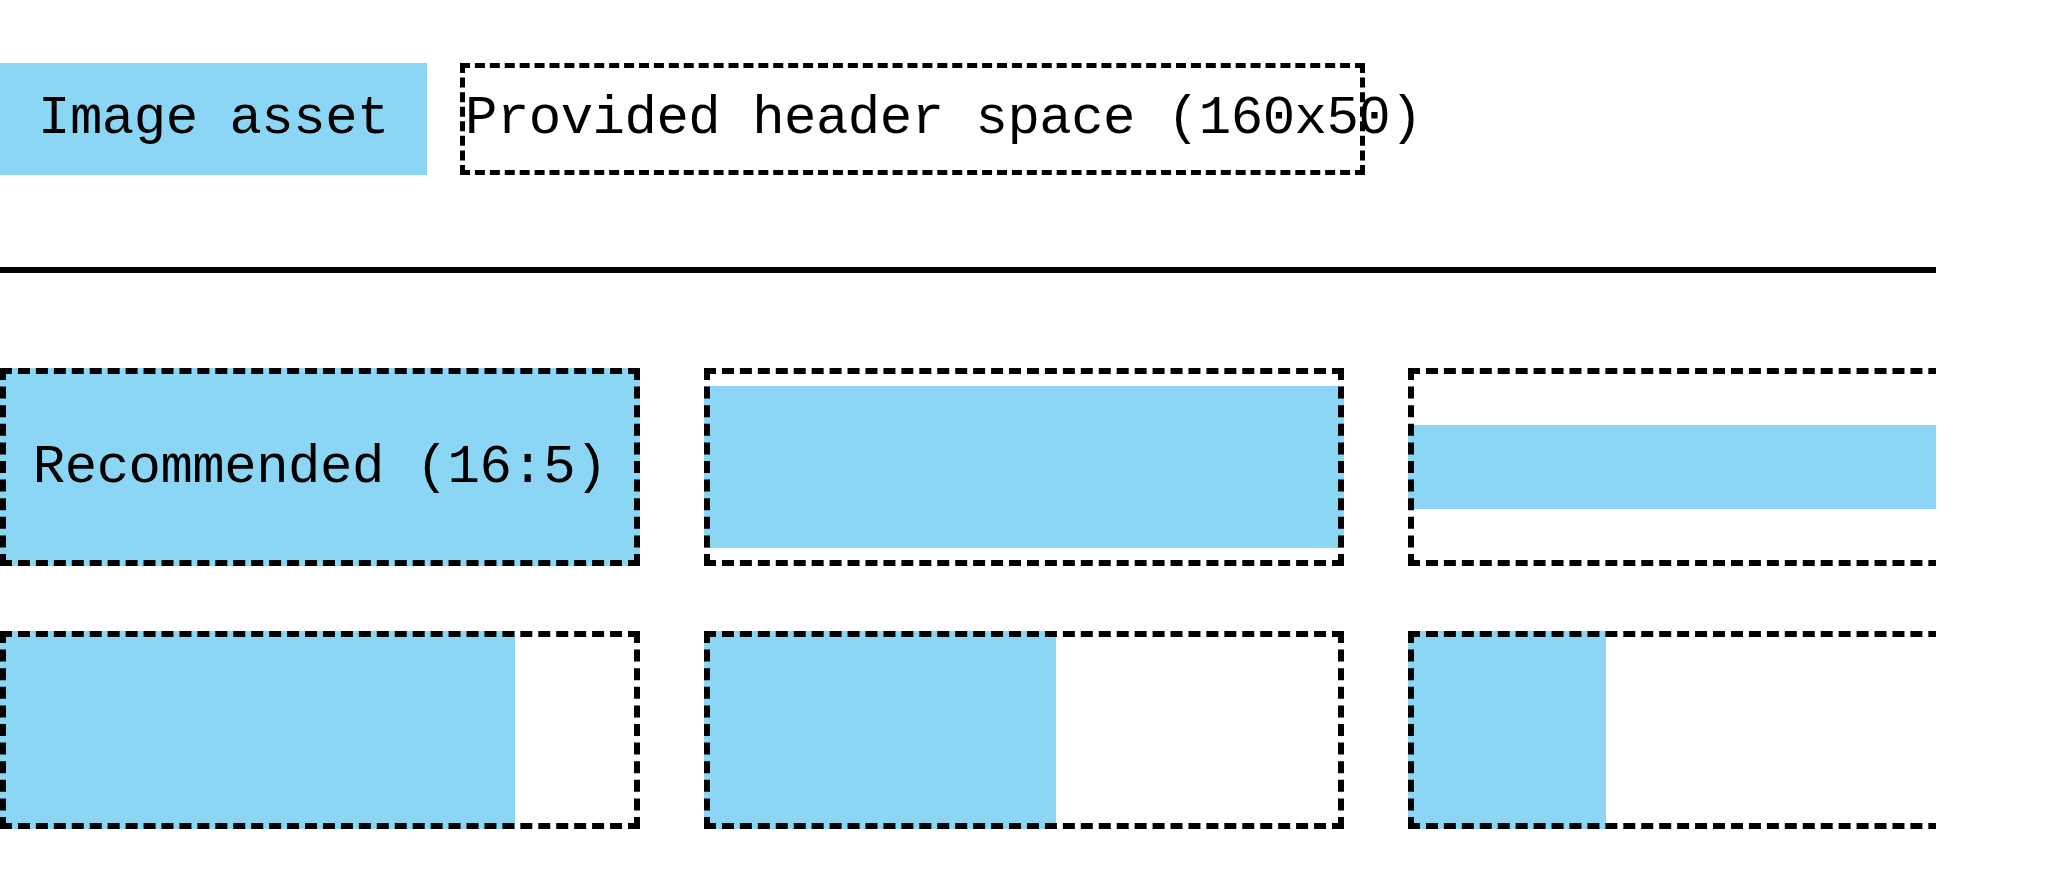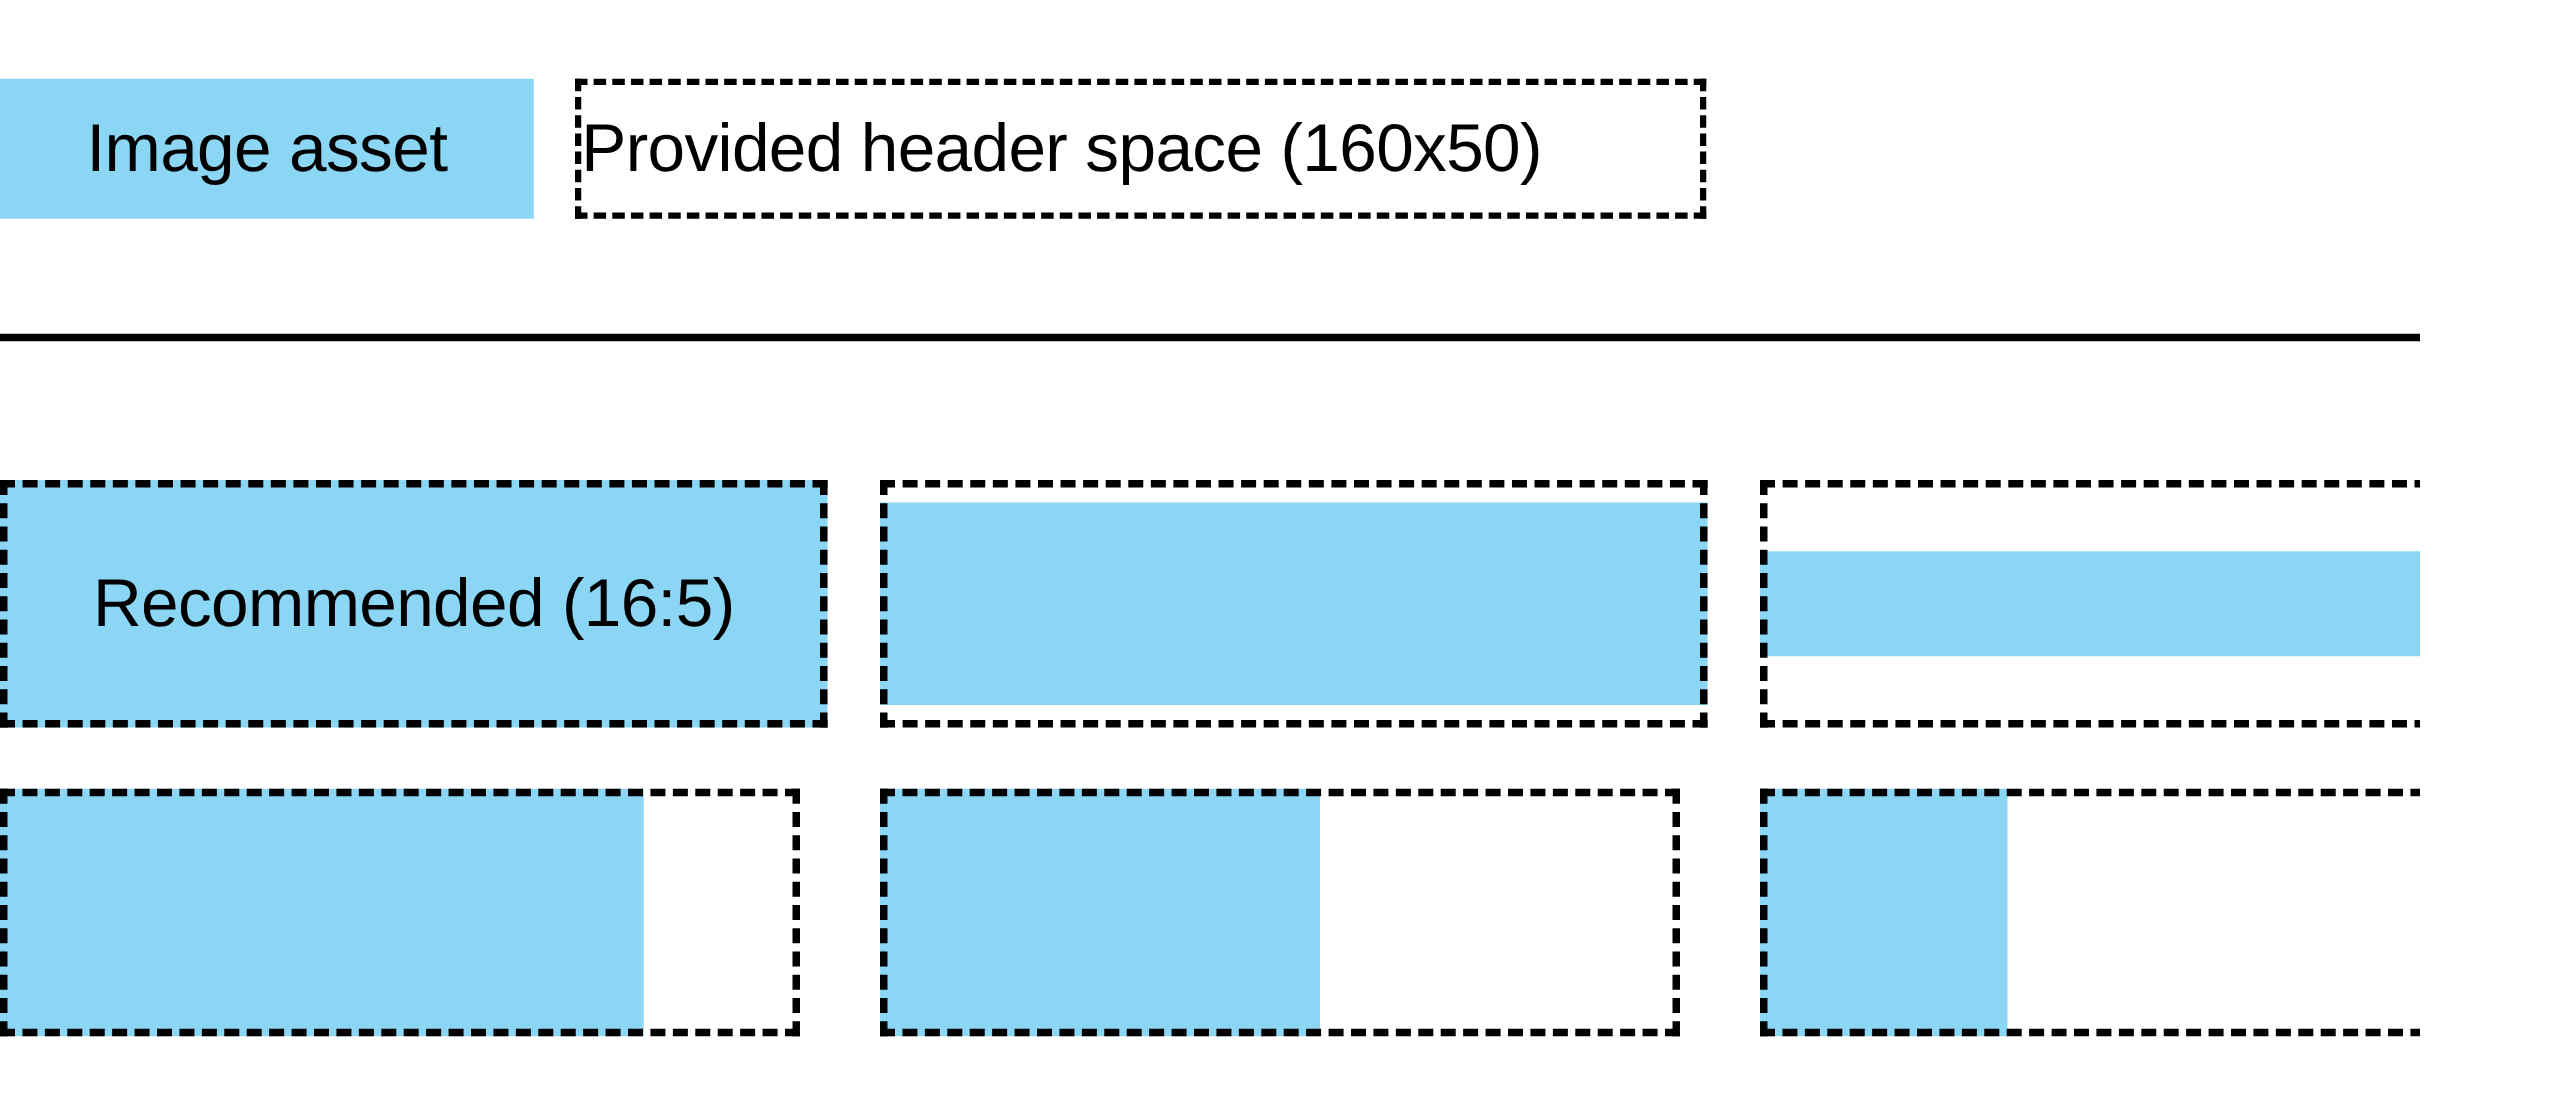--- a/index.html
+++ b/index.html
@@ -6,21 +6,21 @@
     margin: 0;
     padding: 0;
     background: #ffffff;
   }
   #canvas {
     position: relative;
     width: 1936px;
     height: 896px;
     background: #ffffff;
     overflow: hidden;
-    font-family: Liberation Sans, sans-serif;
+    font-family: Liberation Mono, monospace;
     color: #000000;
   }
 
   
   .legend-swatch {
     position: absolute;
     left: 0px;
     top: 63px;
     width: 427px;
     height: 112px;
@@ -56,21 +56,21 @@
     height: 6px;
     background: #000000;
   }
 
   
   .cell {
     position: absolute;
     width: 640px;
     height: 198px;
   }
-  .cell.r1 { top: 384px; padding-left: 22px; }
+  .cell.r1 { top: 368px; }
   .cell.r2 { top: 631px; }
   .cell.c1 { left: 0px; }
   .cell.c2 { left: 704px; }
   .cell.c3 { left: 1408px; }
 
   .asset-fill {
     position: absolute;
     background: var(--asset-blue);
   }
   .space-frame {

